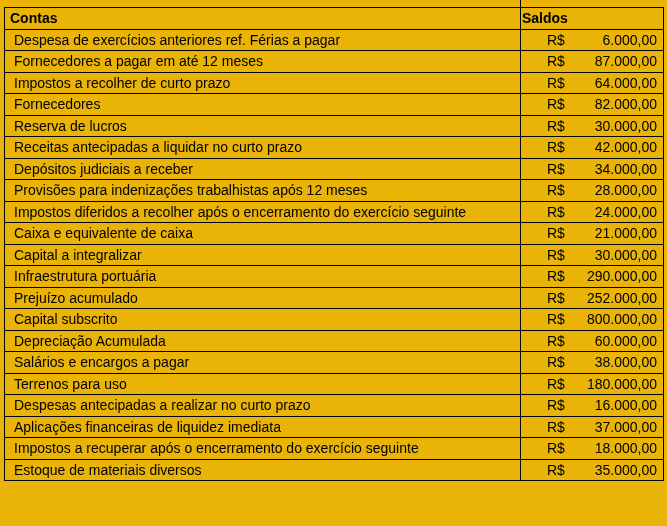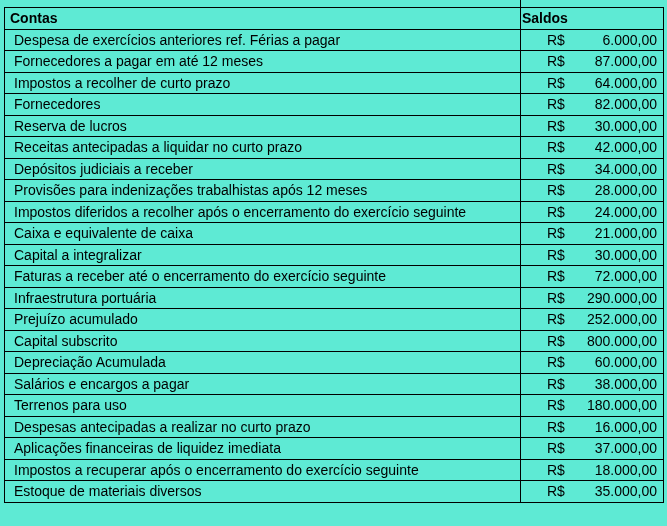--- a/index.html
+++ b/index.html
@@ -4,21 +4,21 @@
 <style>
   html, body {
     margin: 0;
     padding: 0;
     background: #ffffff;
   }
   .canvas {
     position: relative;
     width: 667px;
     height: 526px;
-    background: #5eead4;
+    background: #eab308;
     font-family: "Liberation Sans", sans-serif;
     color: #000000;
     overflow: hidden;
   }
   table.accounts {
     position: absolute;
     left: 4px;
     top: 7px;
     width: 659px;
     border-collapse: collapse;
@@ -169,29 +169,20 @@
     <tr>
       <td class="conta">Capital a integralizar</td>
       <td class="saldo">
             <div class="cellflex">
               <span>R$</span>
               <span>30.000,00</span>
             </div>
           </td>
     </tr>
     <tr>
-      <td class="conta">Faturas a receber até o encerramento do exercício seguinte</td>
-      <td class="saldo">
-            <div class="cellflex">
-              <span>R$</span>
-              <span>72.000,00</span>
-            </div>
-          </td>
-    </tr>
-    <tr>
       <td class="conta">Infraestrutura portuária</td>
       <td class="saldo">
             <div class="cellflex">
               <span>R$</span>
               <span>290.000,00</span>
             </div>
           </td>
     </tr>
     <tr>
       <td class="conta">Prejuízo acumulado</td>

